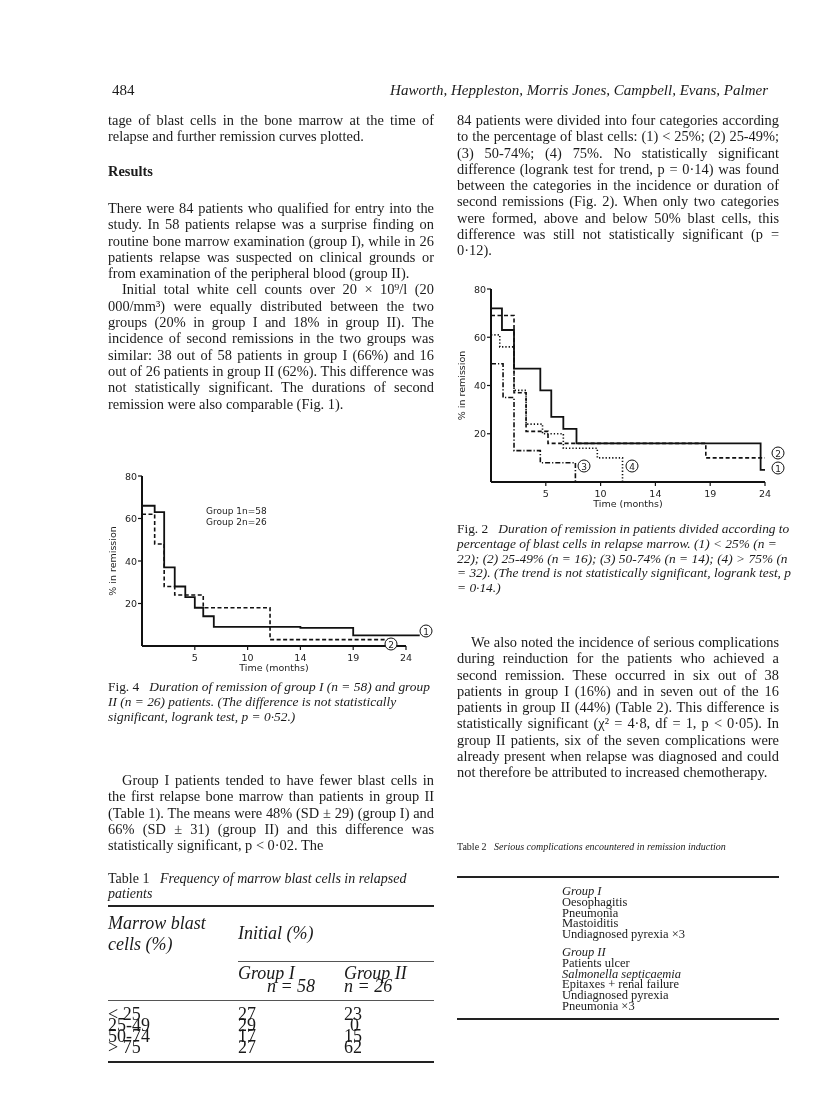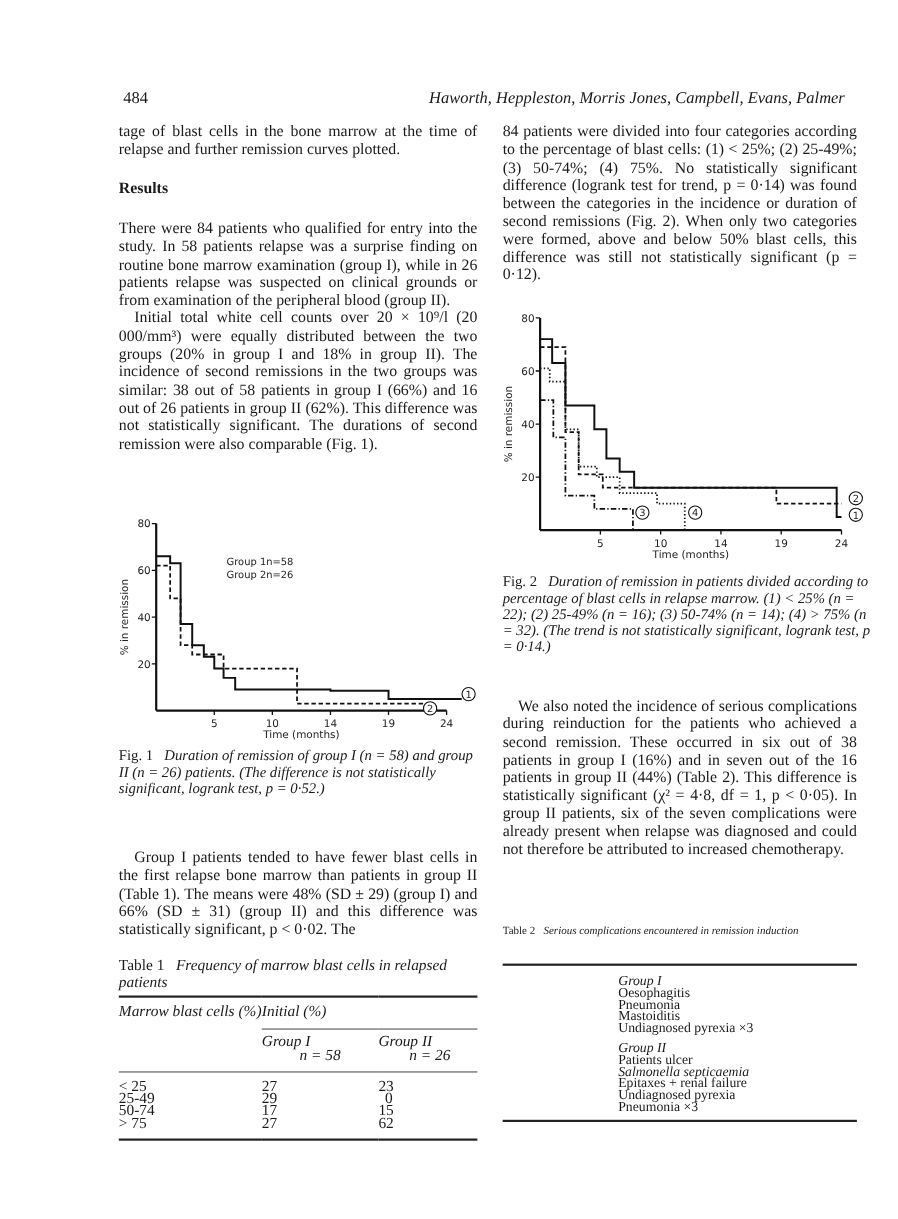--- a/index.html
+++ b/index.html
@@ -9,21 +9,21 @@
   .pagenum { left: 112px; top: 82px; font-size: 15px; }
   .authors { right: 48px; top: 82px; font-size: 15px; font-style: italic; }
   .col { position: absolute; font-size: 14.4px; line-height: 16.3px; text-align: justify; }
   .col p { margin: 0; }
   .indent { text-indent: 14px; }
   .heading { font-weight: bold; font-size: 14.4px; margin: 0; text-align: right; }
   .caption { font-size: 13.4px; line-height: 14.8px; }
   .caption .lbl { font-style: normal; }
   .caption .it { font-style: italic; }
   svg text { font-family: "DejaVu Sans", sans-serif; fill: #222; }
-  table { border-collapse: collapse; font-size: 14px; }
+  table { border-collapse: collapse; font-size: 18px; }
   .t1 { position: absolute; left: 108px; top: 905px; width: 326px; }
   .t1 th { font-weight: normal; font-style: italic; text-align: left; padding: 0; }
   .t1 td { padding: 0; line-height: 11px; }
   .rule-thick { border-top: 2px solid #222; }
   .rule-thin { border-top: 1px solid #555; }
   .t2 { position: absolute; left: 457px; top: 872px; width: 322px; font-size: 12.5px; line-height: 10.8px; }
 </style>
 </head>
 <body>
 
@@ -67,21 +67,21 @@
       <path d="M142,514.25 L154.672,514.25 L154.672,544 L164.176,544 L164.176,586.5 L174.736,586.5 L174.736,595 L203.248,595 L203.248,607.75 L270.03999999999996,607.75 L270.03999999999996,639.625 L390.15999999999997,639.625 L390.15999999999997,641.75" fill="none" stroke="#111" stroke-width="1.6" stroke-dasharray="4,2.5"></path>
       <text x="206" y="514" font-size="9">Group 1n=58</text>
       <text x="206" y="525" font-size="9">Group 2n=26</text>
       <circle cx="426" cy="631" r="6" fill="#fff" stroke="#111" stroke-width="1"></circle>
       <text x="426" y="634.5" text-anchor="middle" font-size="9">1</text>
       <circle cx="391" cy="644" r="6" fill="#fff" stroke="#111" stroke-width="1"></circle>
       <text x="391" y="647.5" text-anchor="middle" font-size="9">2</text>
     </g>
 </svg>
 <div class="abs caption" style="left:108px; top:680px; width:330px;">
-  <span class="lbl">Fig. 1</span>&nbsp;&nbsp;
+  <span class="lbl">Fig. 4</span>&nbsp;&nbsp;
   <span class="it">Duration of remission of group I (n = 58) and group II (n = 26) patients. (The difference is not statistically significant, logrank test, p = 0·52.)</span>
 </div>
 
 <div class="col" style="left:108px; top:772px; width:326px;">
   <p class="indent">Group I patients tended to have fewer blast cells in the first relapse bone marrow than patients in group II (Table 1). The means were 48% (SD ± 29) (group I) and 66% (SD ± 31) (group II) and this difference was statistically significant, p &lt; 0·02. The</p>
 </div>
 
 <div class="abs caption" style="left:108px; top:872px; width:330px; font-size:14px;">
   <span class="lbl">Table 1</span>&nbsp;&nbsp;
   <span class="it">Frequency of marrow blast cells in relapsed patients</span>
@@ -96,21 +96,21 @@
     <th colspan="2" style="padding-bottom:6px;">Initial (%)</th>
   </tr>
   <tr>
     <td></td>
     <td class="rule-thin" style="width:106px; padding-top:6px; font-style:italic;">
       <div>Group I</div>
       <div style="margin-top:2px;text-align:center;">n = 58</div>
     </td>
     <td class="rule-thin" style="padding-top:6px; font-style:italic;">
       <div>Group II</div>
-      <div style="margin-top:2px;margin-left:28px;">n = 26</div>
+      <div style="margin-top:2px;">n = 26</div>
     </td>
   </tr>
   <tr>
         <td colspan="3" style="height:8px"></td>
       </tr>
   <tr class="rule-thin">
         <td colspan="3" style="height:8px"></td>
       </tr>
   <tr>
         <td>&lt; 25</td>

